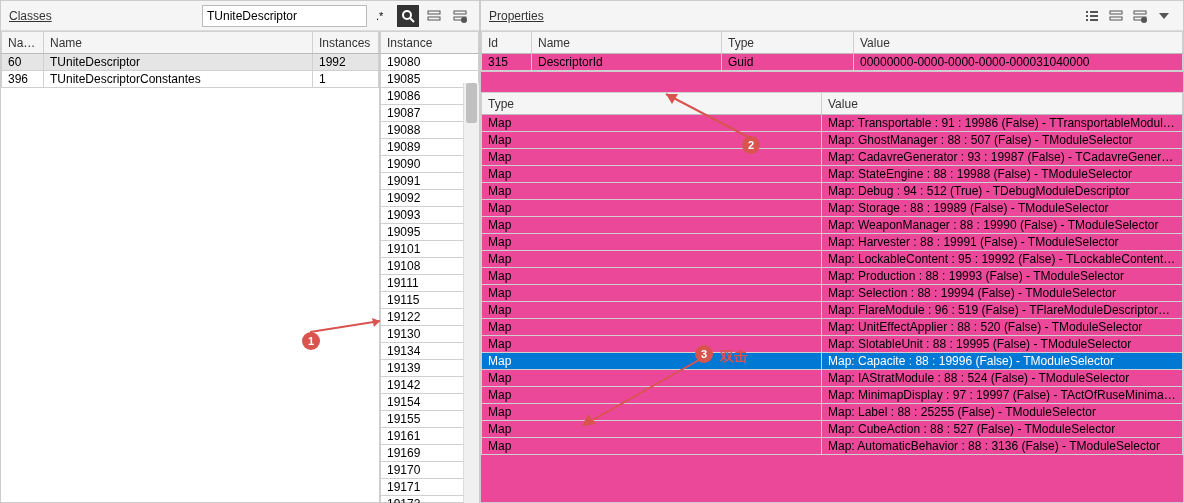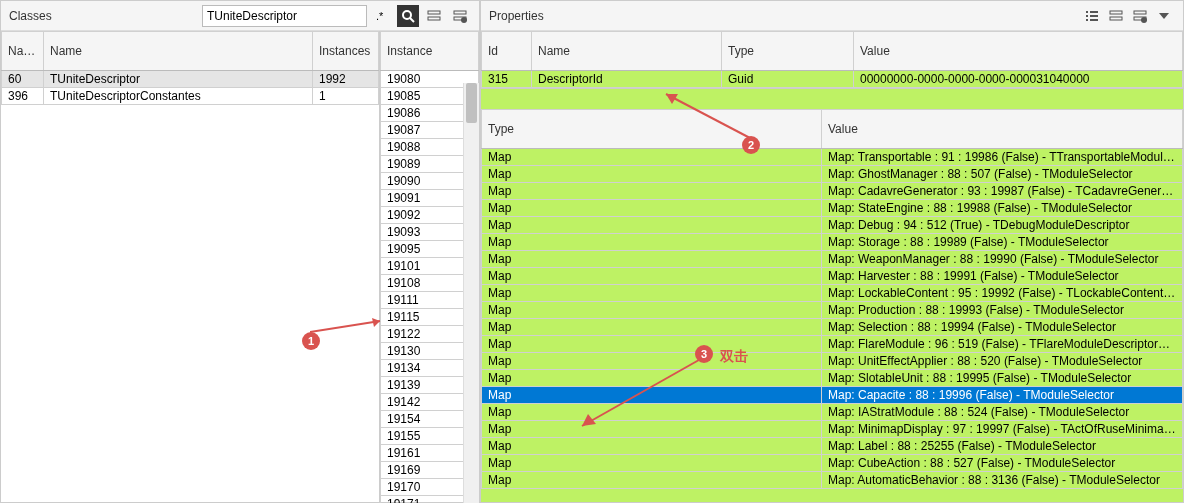--- a/index.html
+++ b/index.html
@@ -8,31 +8,31 @@
     font-family: "Segoe UI", Tahoma, sans-serif;
     font-size: 12px;
     background: #f0f0f0;
     width: 1184px;
     height: 503px;
     overflow: hidden;
     display: flex;
     position: relative;
   }
   .pane-left { width: 480px; display: flex; flex-direction: column; background: #fff; border: 1px solid #ccc; }
-  .pane-right { width: 704px; display: flex; flex-direction: column; background: #bef264; border: 1px solid #ccc; }
+  .pane-right { width: 704px; display: flex; flex-direction: column; background: #ec4899; border: 1px solid #ccc; }
   .pane-header {
     display: flex;
     align-items: center;
     padding: 4px 8px;
     gap: 4px;
     background: #f5f5f5;
     border-bottom: 1px solid #ddd;
     height: 30px;
   }
-  .pane-title { flex: 0 0 auto; margin-right: auto; font-size: 12px; color: #333; }
+  .pane-title { flex: 0 0 auto; margin-right: auto; font-size: 12px; color: #333; text-decoration: underline; }
   .filter-input {
     flex: 0 0 160px;
     height: 22px;
     border: 1px solid #bbb;
     padding: 2px 4px;
     font-size: 12px;
     background: #fff;
   }
   .icon-btn {
     width: 22px; height: 22px;
@@ -44,21 +44,21 @@
   th, td {
     padding: 1px 6px;
     border: 1px solid #d0d0d0;
     text-align: left;
     white-space: nowrap;
     overflow: hidden;
     text-overflow: ellipsis;
     height: 16px;
     line-height: 14px;
   }
-  th { background: #f5f5f5; font-weight: normal; color: #333; border-bottom: 1px solid #bbb; height: 39px; }
+  th { background: #f5f5f5; font-weight: normal; color: #333; border-bottom: 1px solid #bbb; height: 22px; }
   .classes-tbl { }
   tr.selected-class td { background: #e5e5e5; }
   tr.sel-prop td { background: #e8e8e8; }
   tr.sel-map td { background: #0078d4; color: #fff; }
 
   .left-grid { display: flex; height: 100%; }
   .left-grid .classes-col { flex: 1 1 auto; overflow: hidden; }
   .left-grid .inst-col { flex: 0 0 100px; overflow-y: auto; border-left: 1px solid #ccc; }
 
   .props-wrap { border-bottom: 1px solid #ccc; }

